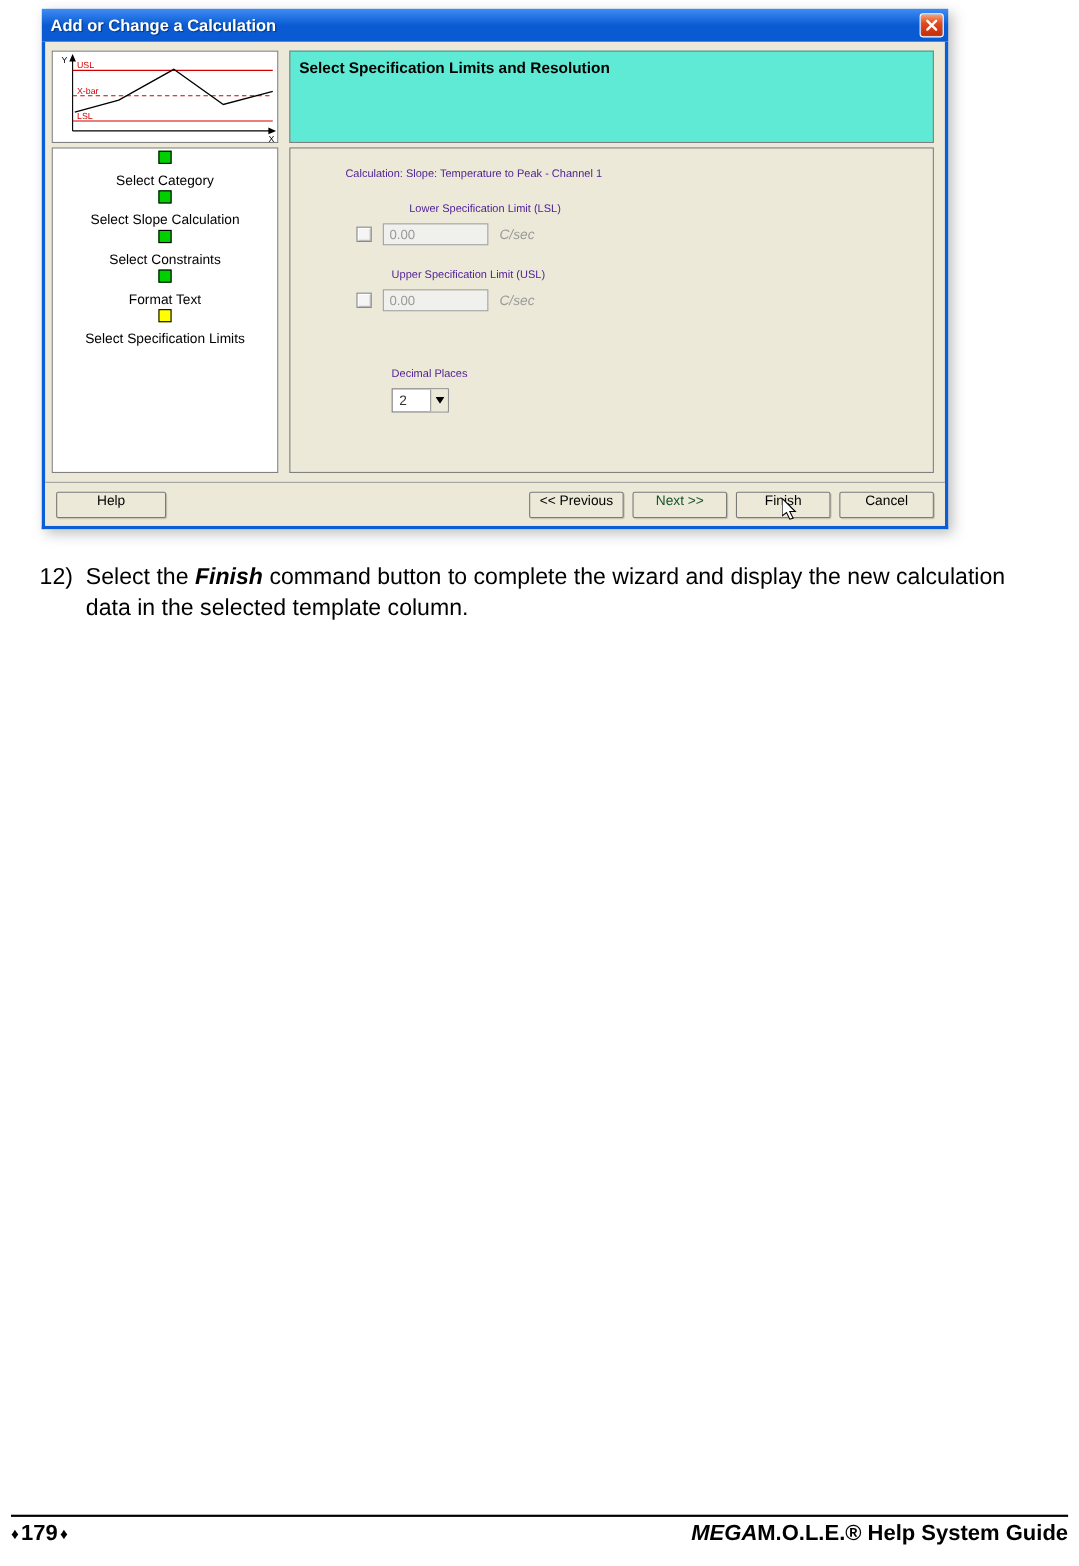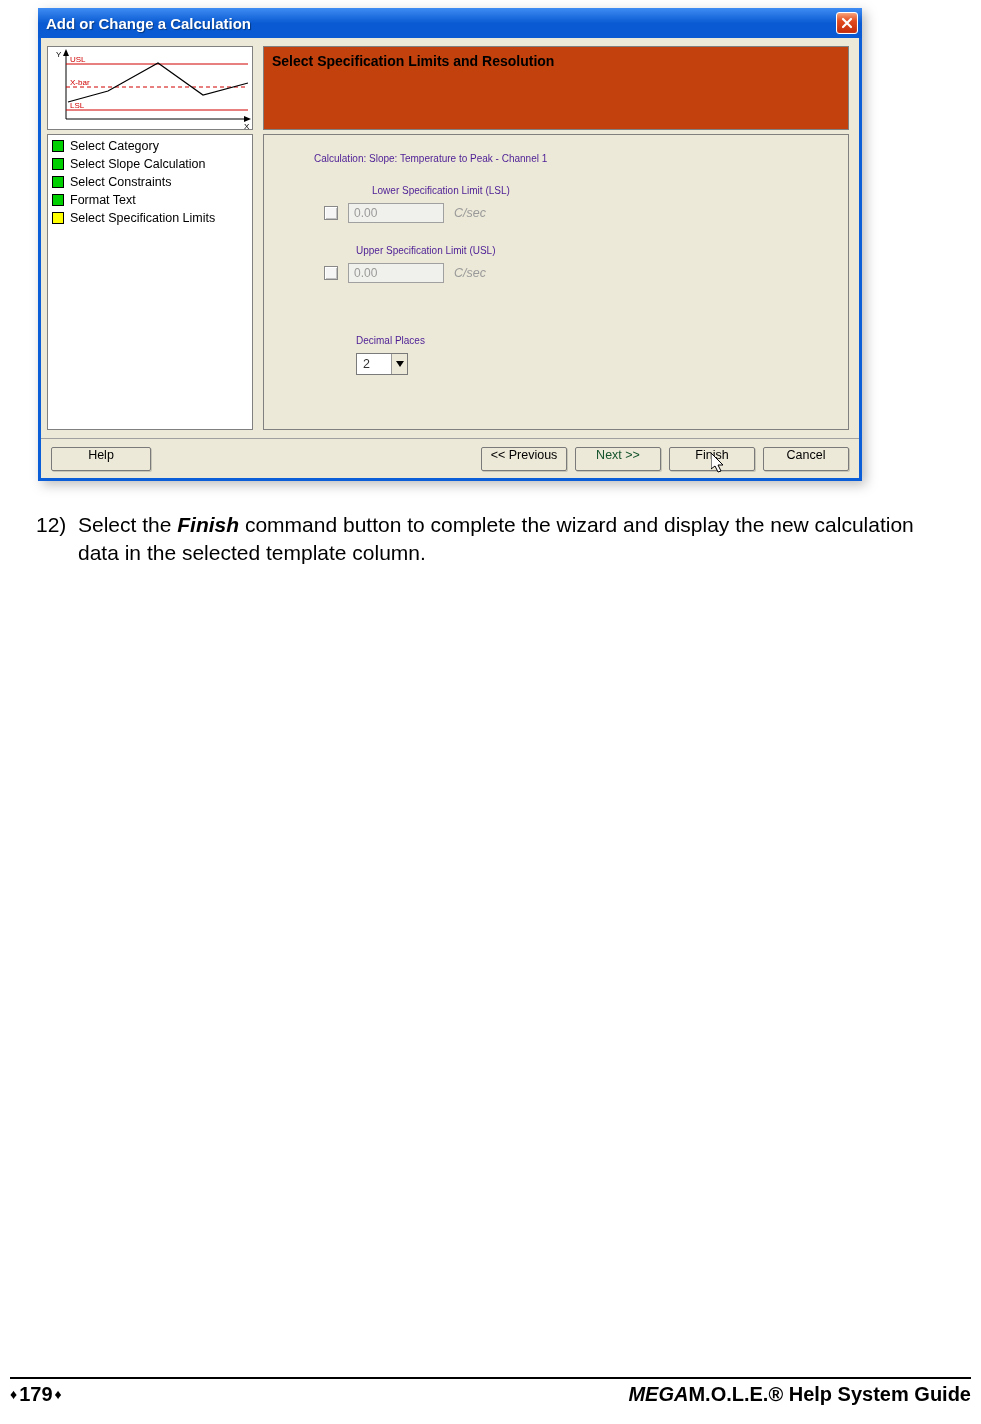--- a/index.html
+++ b/index.html
@@ -68,37 +68,37 @@
   .steps-box {
     background: #fff;
     border: 1px solid #808080;
     flex: 1;
     margin-top: 4px;
     padding: 2px 4px;
     font-size: 12.5px;
     line-height: 18px;
     font-family: Tahoma, Arial, sans-serif;
   }
-  .step-row { display: flex; align-items: center; gap: 6px; }
+  .step-row { display: flex; align-items: center; gap: 6px; flex-direction: column; }
   .step-sq {
     width: 12px; height: 12px;
     border: 1px solid #000;
     flex: 0 0 12px;
   }
   .sq-green { background: #00d000; }
   .sq-yellow { background: #ffff00; }
 
   .right-col {
     flex: 1;
     display: flex; flex-direction: column;
     padding: 8px 10px 8px 4px;
     font-family: Tahoma, Arial, sans-serif;
   }
   .hdr-box {
-    background: #c2410c;
+    background: #5eead4;
     border: 1px solid #808080;
     height: 84px;
     padding: 6px 8px;
     font-size: 14px;
     font-weight: bold;
   }
   .main-box {
     background: #ece9d8;
     border: 1px solid #808080;
     flex: 1;

